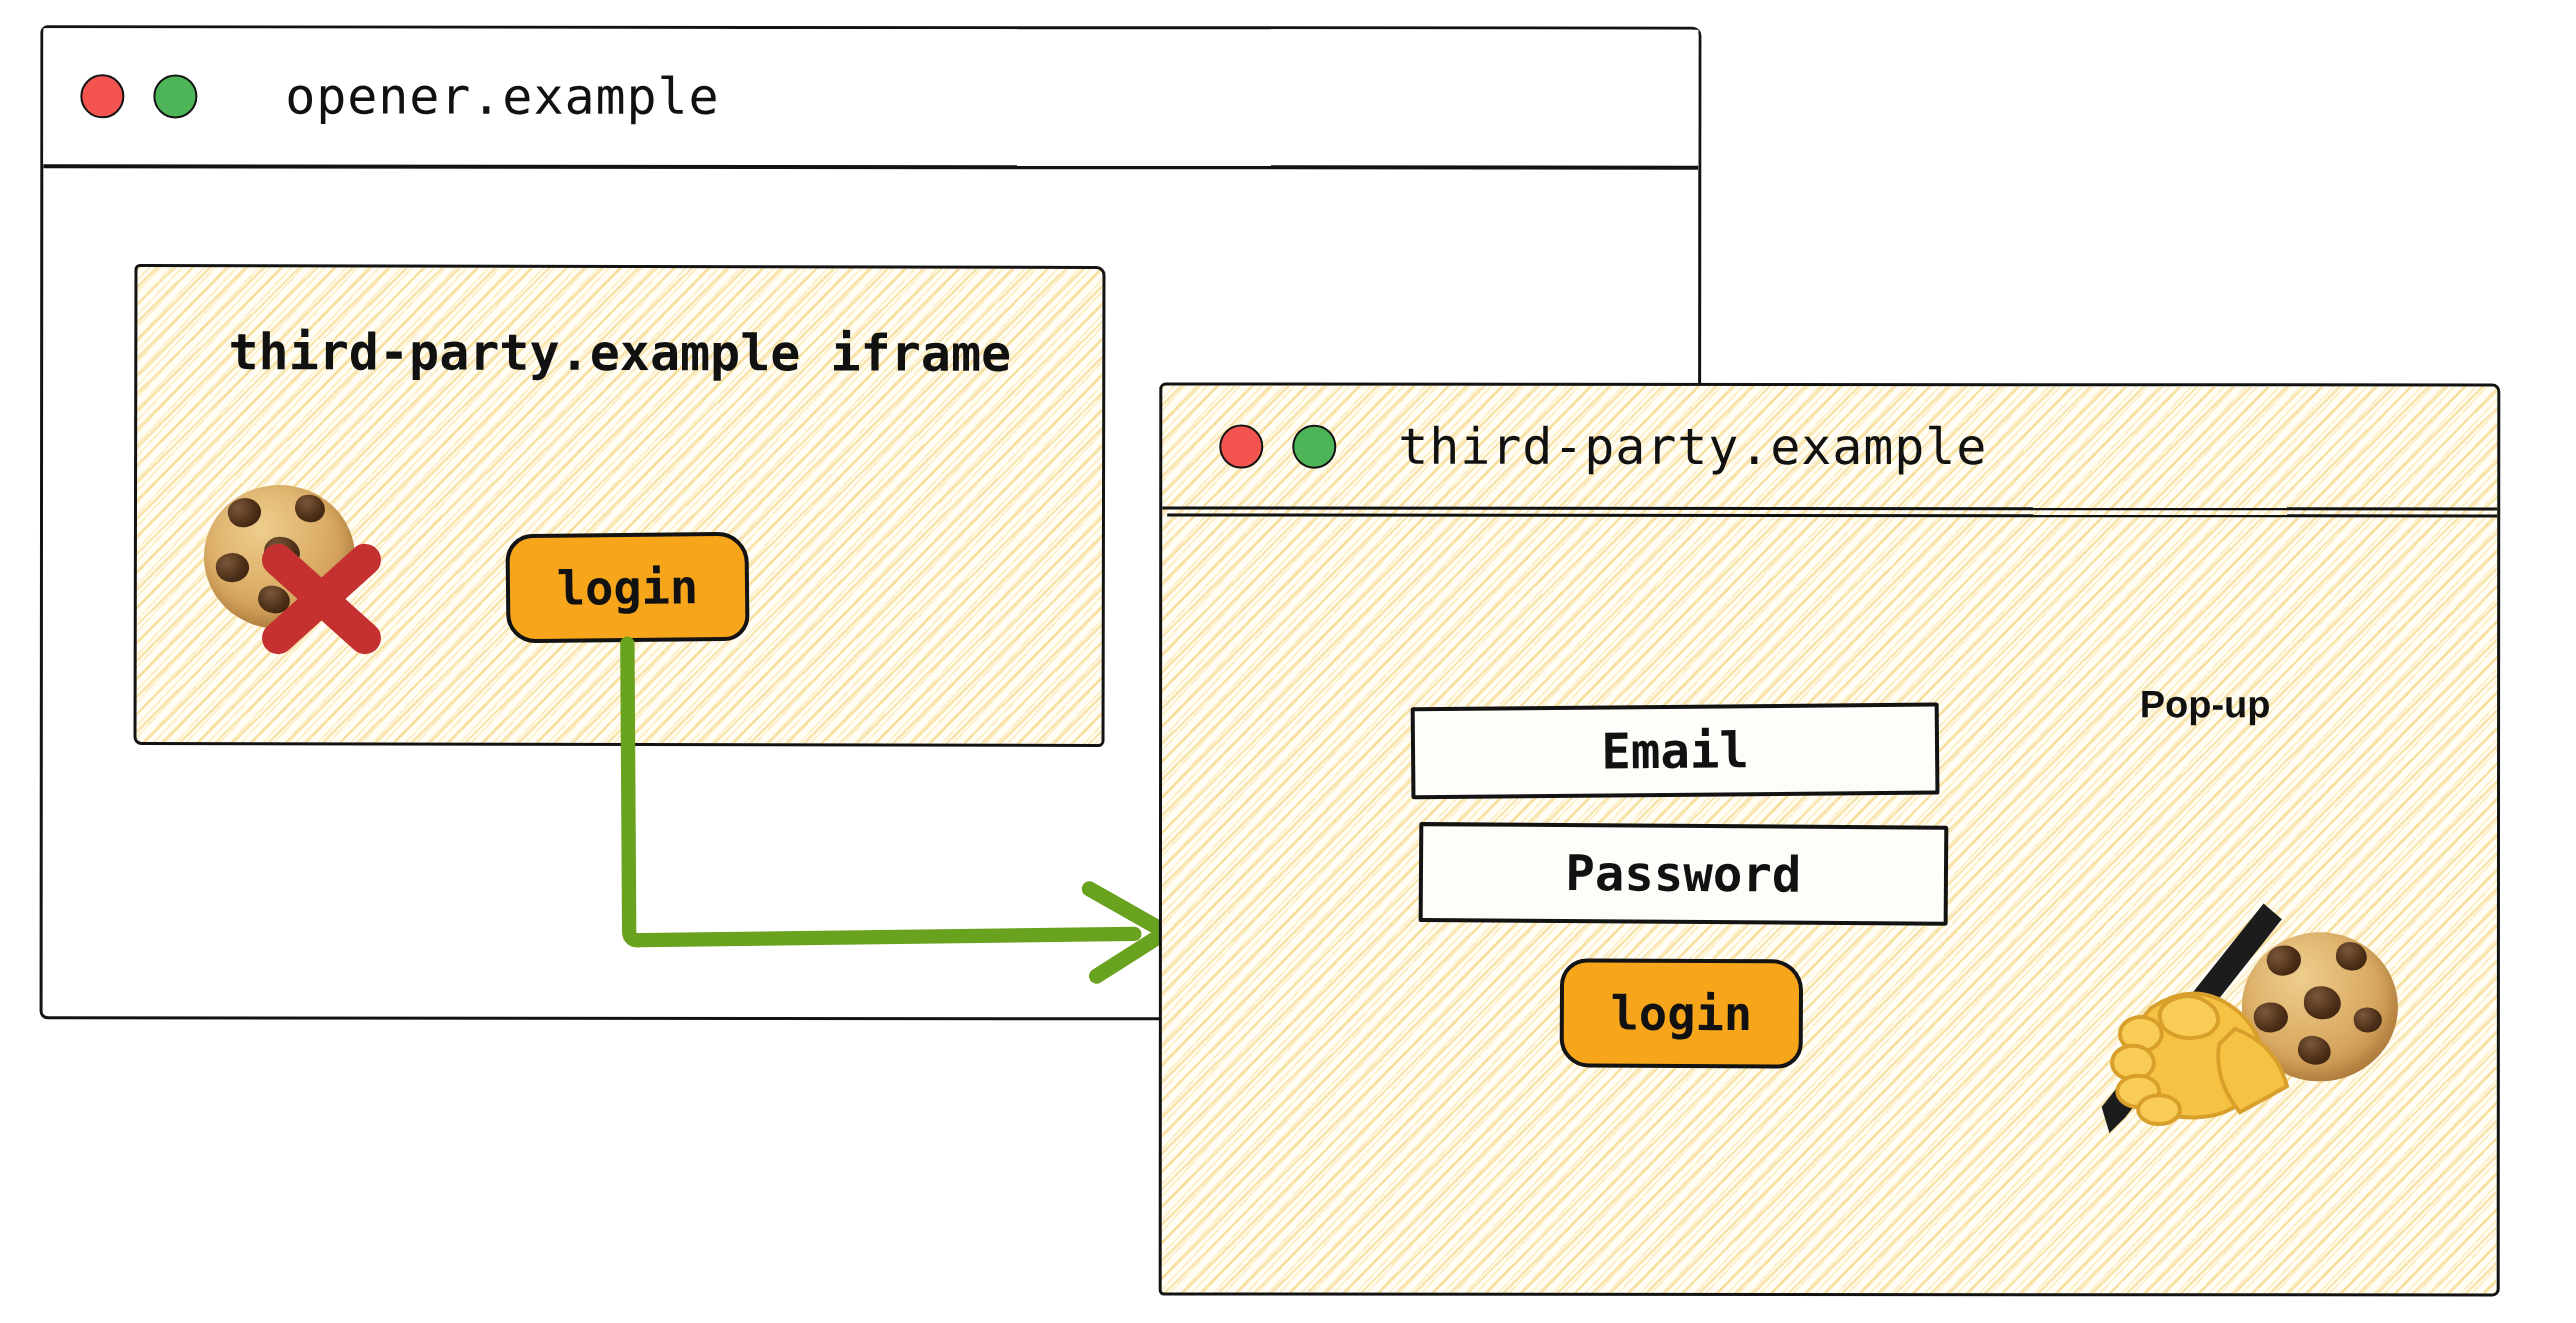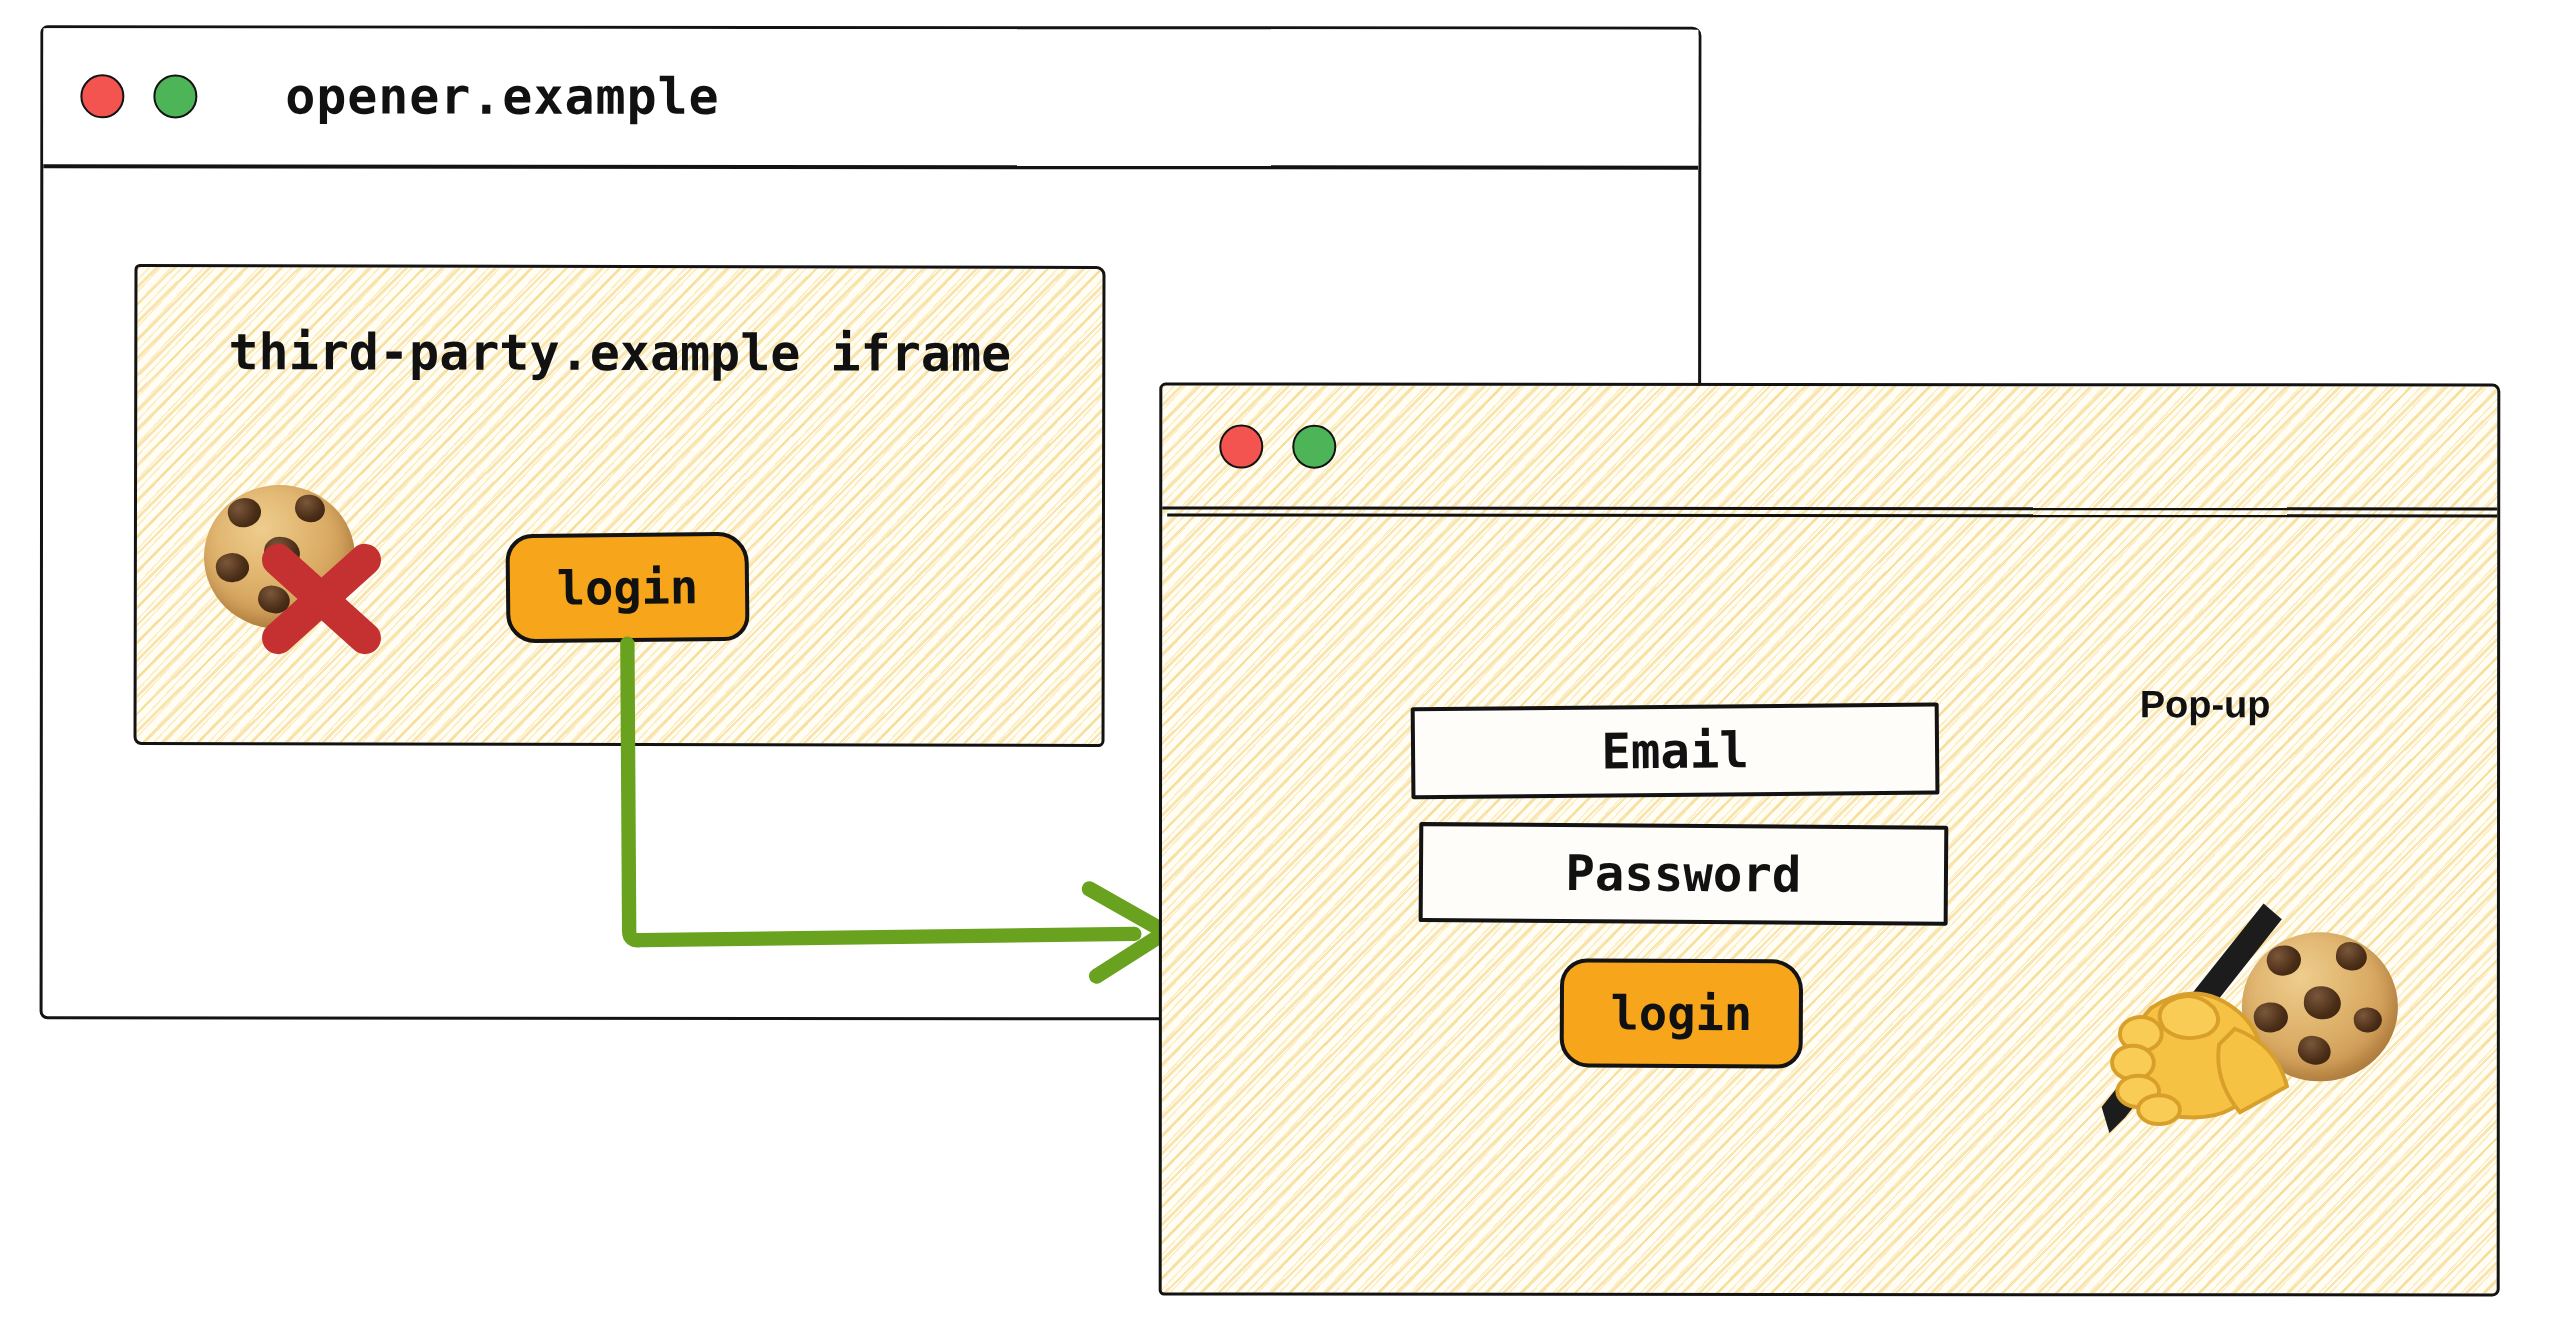--- a/index.html
+++ b/index.html
@@ -3,21 +3,21 @@
 <meta charset="utf-8">
 <style>
   html,body{margin:0;padding:0;background:#ffffff;}
   #stage{position:relative;width:2576px;height:1324px;overflow:hidden;
          font-family:"DejaVu Sans Mono",monospace;color:#111;}
 
   
   .win{position:absolute;border:3.6px solid #131313;background:#fff;}
   .titlebar{position:relative;display:flex;align-items:center;}
   .tl-dot{border:2.7px solid #131313;border-radius:50%;width:40px;height:40px;flex:0 0 auto;}
-  .win-title{font-size:50px;font-weight:700;letter-spacing:0.9px;white-space:nowrap;}
+  .win-title{font-size:50px;font-weight:400;letter-spacing:0.9px;white-space:nowrap;}
 
   .hachure{
     background-color:#fffdf4;
     background-image:
       repeating-linear-gradient(135deg, rgba(243,205,108,.50) 0 2.7px, transparent 2.7px 12.6px),
       repeating-linear-gradient(133deg, rgba(247,216,130,.38) 0 1.8px, transparent 1.8px 8px);
   }
 
   
   #opener{left:40px;top:26px;width:1655px;height:988px;border-radius:7.2px 9px 5.4px 8px;transform:rotate(.05deg);}
@@ -115,20 +115,21 @@
 
   <svg id="arrow-svg" width="2576" height="1324" viewBox="0 0 2866 1473">
     <path d="M698 716 L700 1036 Q700 1047 712 1046 L1262 1039" fill="none" stroke="#69a21f" stroke-width="16" stroke-linecap="round"></path>
     <path d="M1212 989 L1297 1037 L1220 1086" fill="none" stroke="#69a21f" stroke-width="17" stroke-linecap="round" stroke-linejoin="round"></path>
   </svg>
 
   <div class="win hachure" id="popup">
     <div class="titlebar">
       <span class="tl-dot tl-red"></span>
       <span class="tl-dot tl-green"></span>
+      <span class="win-title">third-party.example</span>
     </div>
 
     <div id="popup-label">Pop-up</div>
 
     <div class="field" id="email-field">
       <span>Email</span>
     </div>
 
     <div class="field" id="password-field">
       <span>Password</span>

